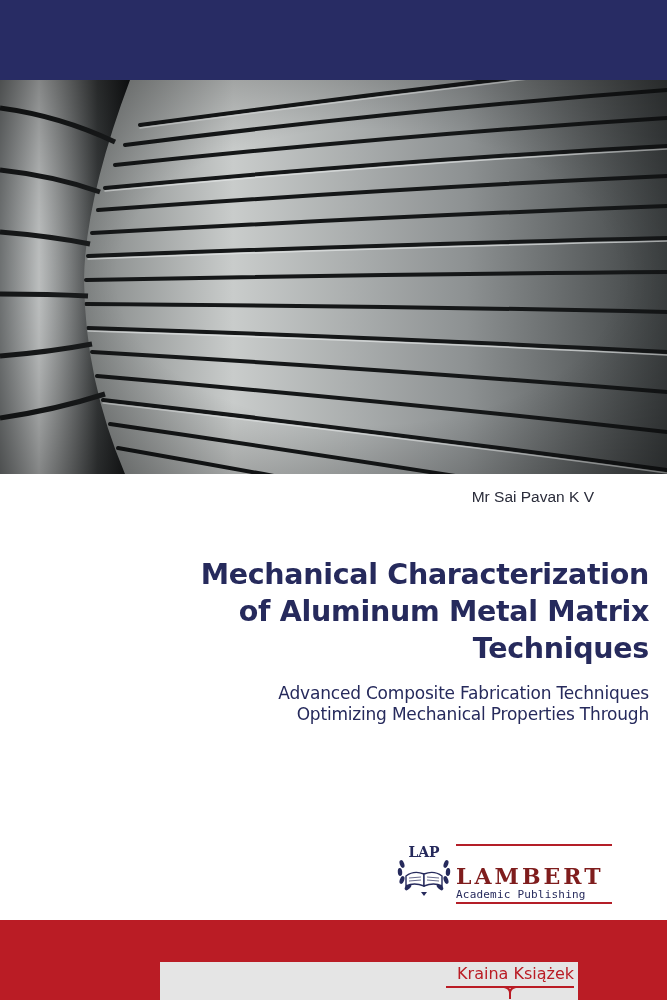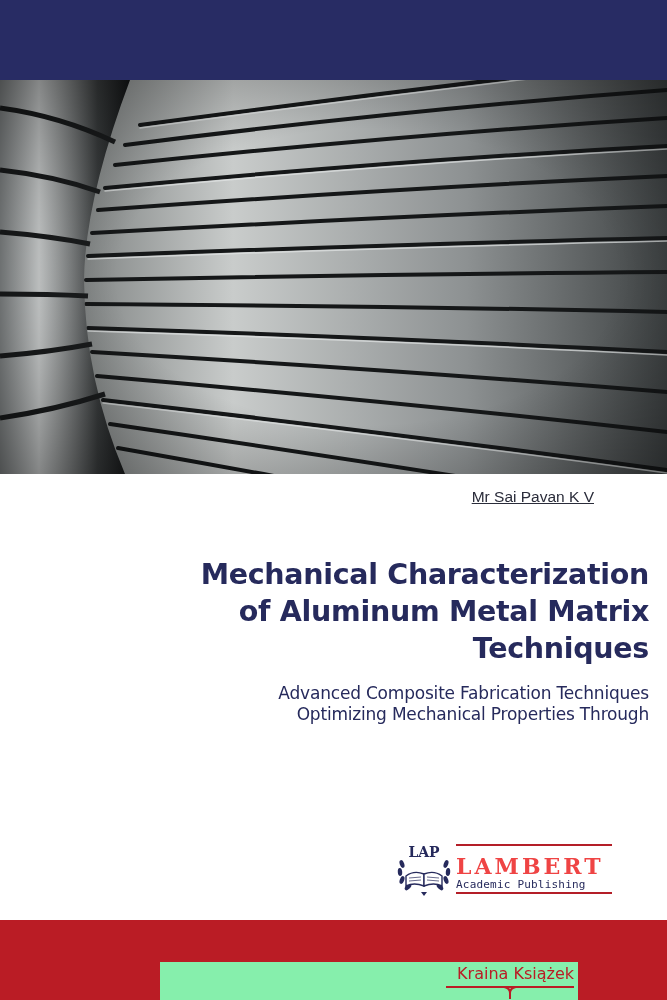--- a/index.html
+++ b/index.html
@@ -1,30 +1,30 @@
 <!DOCTYPE html>
 <html><head>
 <meta charset="utf-8">
 <style>
   html,body{margin:0;padding:0;}
   body{width:667px;height:1000px;position:relative;overflow:hidden;background:#ffffff;font-family:"Liberation Sans",sans-serif;}
   .top-band{position:absolute;left:0;top:0;width:667px;height:80px;background:#282c64;}
   .cover-image{position:absolute;left:0;top:80px;width:667px;height:394px;overflow:hidden;background:#2a2d2e;}
   .cover-image svg{display:block;}
-  .authors{position:absolute;right:73px;top:485px;text-align:right;color:#2a2c3a;font-size:15.5px;line-height:24px;text-decoration:underline;}
+  .authors{position:absolute;right:73px;top:485px;text-align:right;color:#2a2c3a;font-size:15.5px;line-height:24px;}
   .title{position:absolute;right:18px;top:556px;width:640px;text-align:right;color:#262a5c;font-family:"DejaVu Sans",sans-serif;font-weight:bold;font-size:28.5px;line-height:37px;letter-spacing:-0.3px;}
   .subtitle{position:absolute;right:18px;top:683px;width:640px;text-align:right;color:#262a5c;font-family:"DejaVu Sans",sans-serif;font-size:17px;line-height:21px;letter-spacing:-0.2px;}
   .publisher{position:absolute;left:394px;top:840px;width:220px;height:56px;}
   .lap-emblem{position:absolute;left:0;top:0;width:60px;height:56px;}
   .lambert-text{position:absolute;left:62px;top:4px;width:156px;}
   .rule{height:2px;background:#b41e28;}
-  .lambert-name{font-family:"DejaVu Serif",serif;font-weight:bold;font-size:22px;letter-spacing:3px;color:#ef4444;line-height:24px;margin-top:8px;}
+  .lambert-name{font-family:"DejaVu Serif",serif;font-weight:bold;font-size:22px;letter-spacing:3px;color:#7f1d1d;line-height:24px;margin-top:18px;}
   .lambert-sub{font-family:"DejaVu Sans Mono",monospace;font-size:11px;color:#262a5c;line-height:13px;margin-bottom:1px;letter-spacing:0.2px;}
   .bottom-band{position:absolute;left:0;top:920px;width:667px;height:80px;background:#ba1c25;}
-  .seller-strip{position:absolute;left:160px;top:962px;width:418px;height:38px;background:#86efac;}
+  .seller-strip{position:absolute;left:160px;top:962px;width:418px;height:38px;background:#e5e5e5;}
   .seller-name{position:absolute;right:4px;top:2px;color:#ba1c25;font-family:"DejaVu Sans",sans-serif;font-size:16px;line-height:20px;}
   .seller-rule{position:absolute;right:4px;top:24px;width:128px;height:2px;background:#ba1c25;}
   .seller-mark{position:absolute;right:62px;top:25px;width:12px;height:12px;}
 </style>
 </head>
 <body>
 
 <div class="top-band"></div>
 
 <div class="cover-image">

